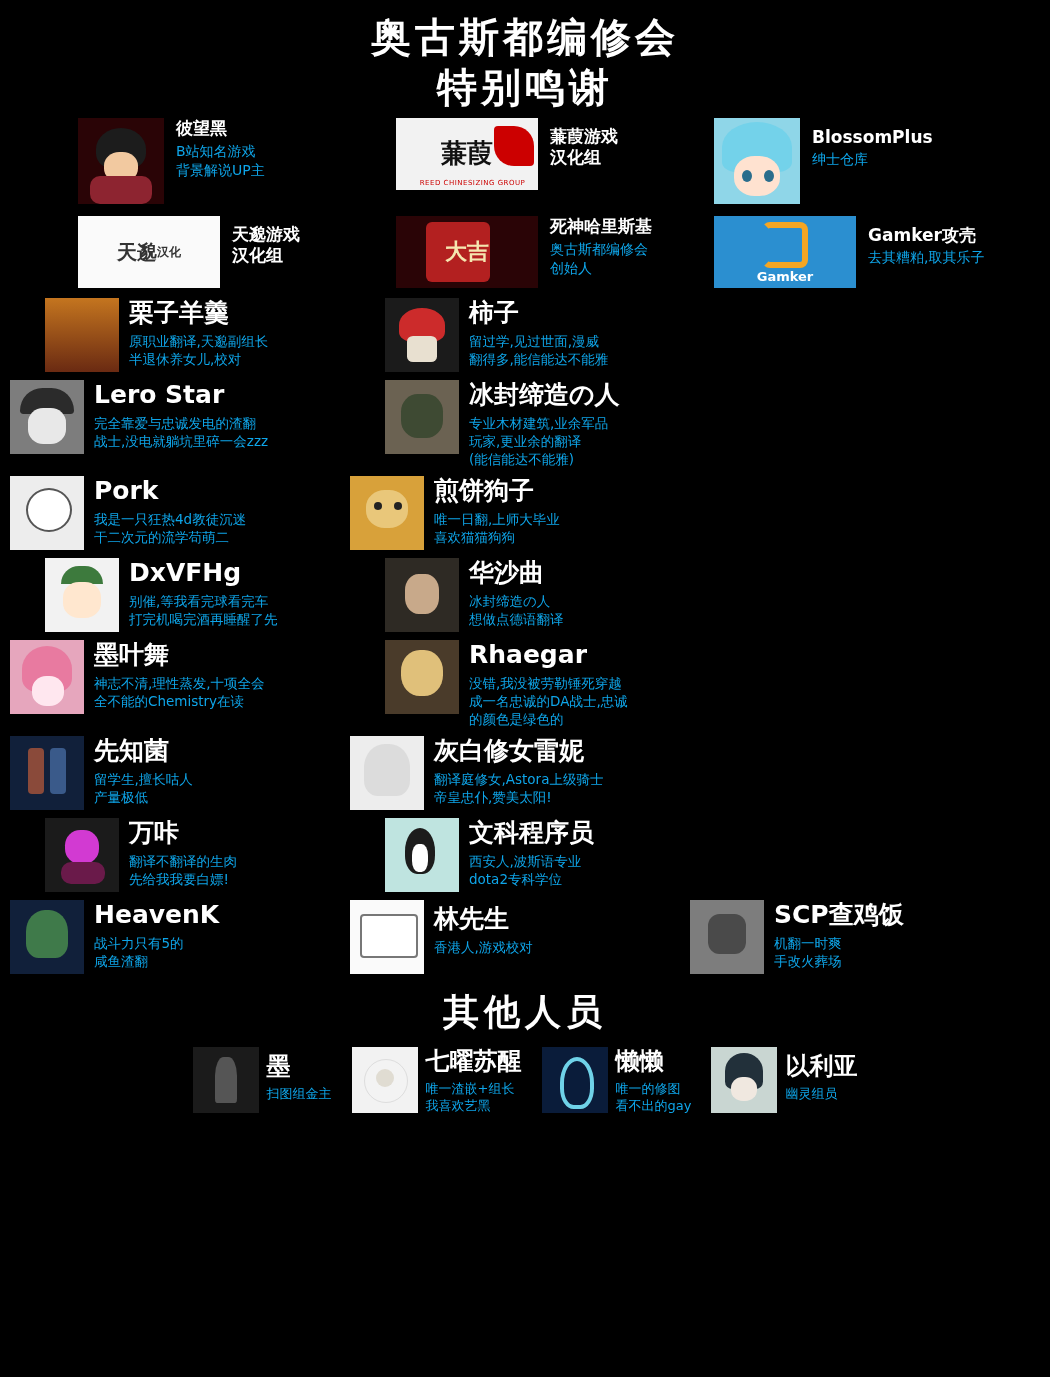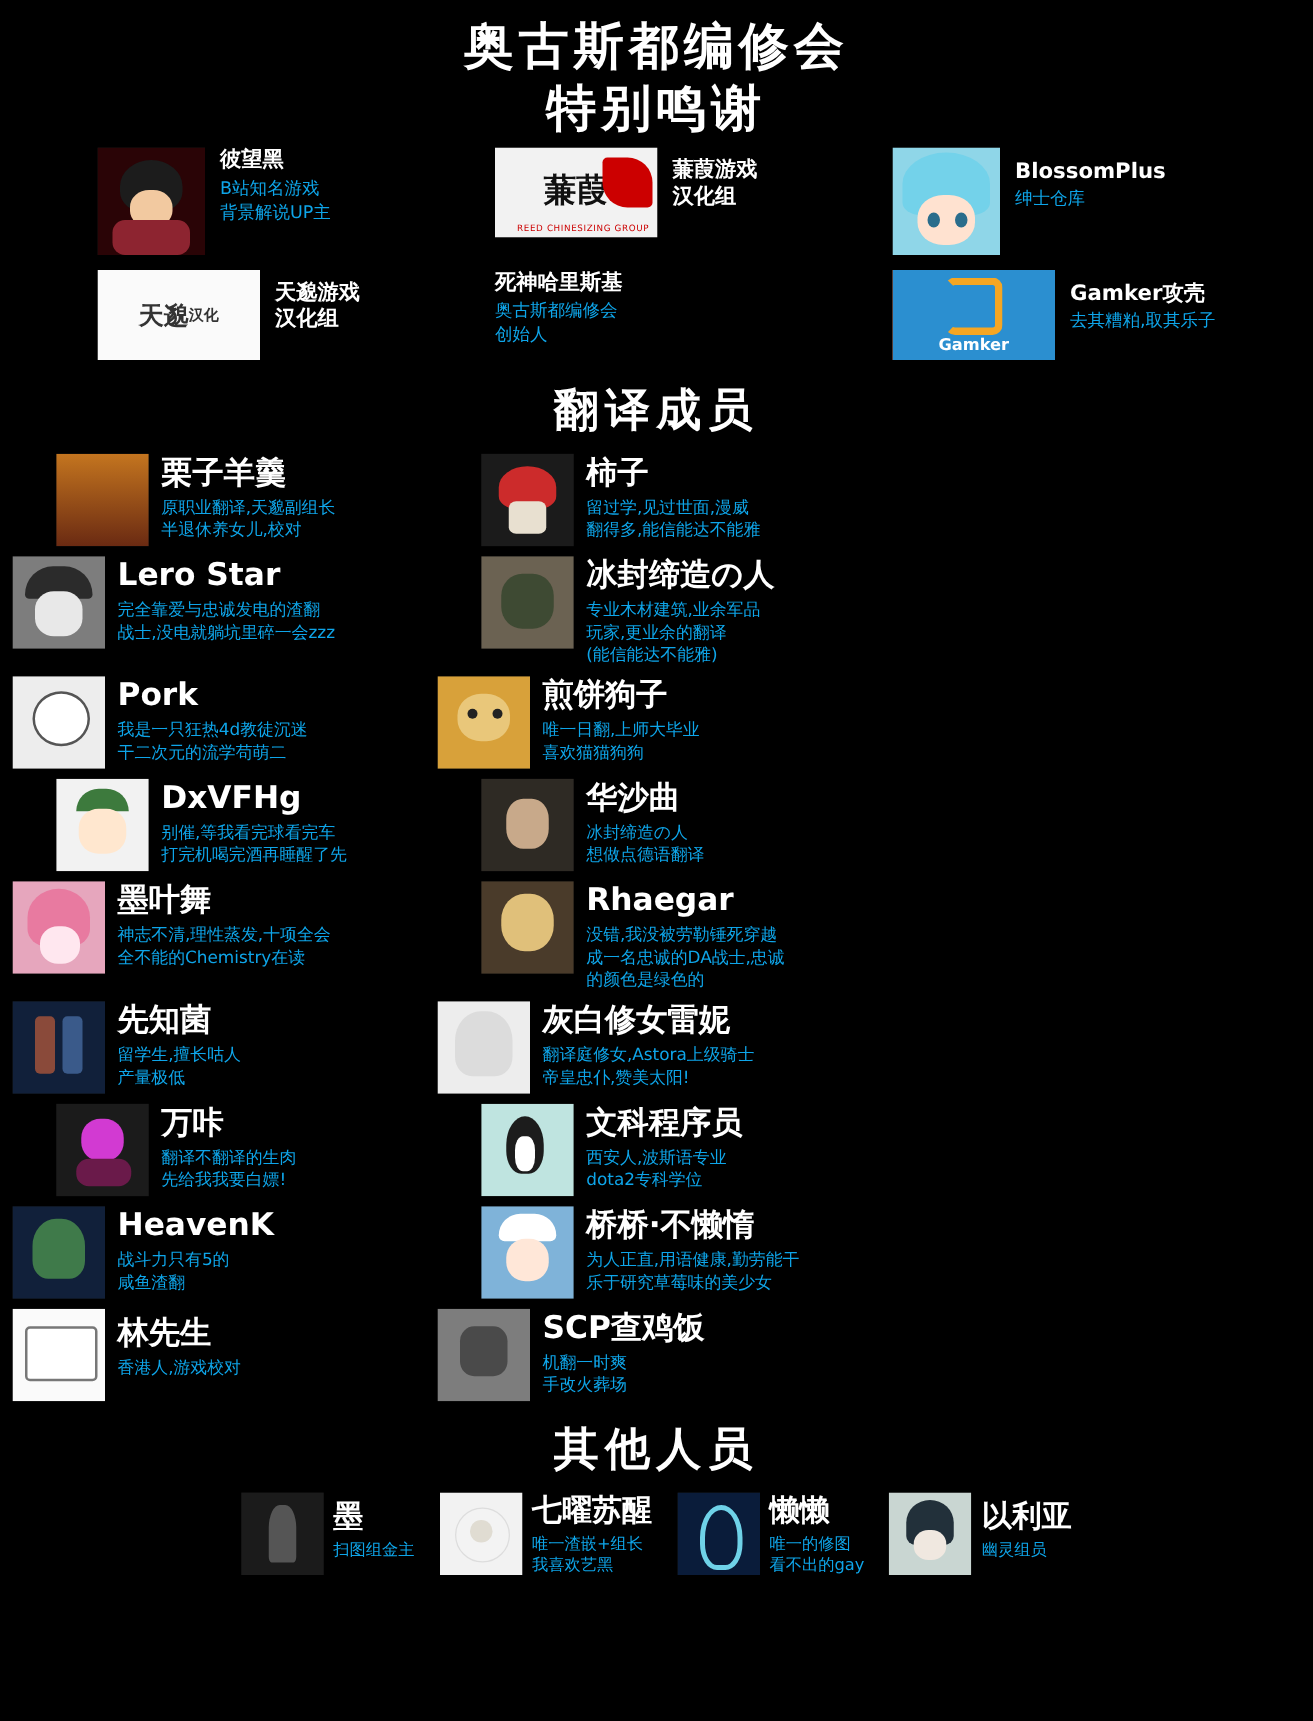--- a/index.html
+++ b/index.html
@@ -30,21 +30,21 @@
 
   
   .credits .cell{width:318px;padding:6px 4px 6px 8px;}
   .credits .cell.c0{margin-left:70px;}
   .thumb{
     flex:0 0 auto;background:#111;border:0;
     display:flex;align-items:center;justify-content:center;
     overflow:hidden;
   }
   .t-big{width:86px;height:86px;margin-right:12px;}
-  .t-wide{width:130px;height:72px;margin-right:12px;}
+  .t-wide{width:142px;height:72px;margin-right:12px;}
   .t-small{width:74px;height:74px;margin-right:10px;}
   .t-tiny{width:66px;height:66px;margin-right:8px;}
 
   .txt{display:flex;flex-direction:column;justify-content:center;min-height:60px;}
   .nm{font-size:17px;font-weight:bold;line-height:1.22;}
   .desc{font-size:14px;line-height:1.35;margin-top:3px;color:#0ea5e9;}
 
   
   .members{padding:0 0 0 0;}
   .members .cell{width:340px;padding:4px 6px 4px 10px;}
@@ -146,20 +146,26 @@
         </div>
       </div>
       <div class="txt">
         <div class="nm" style="white-space:pre-line">天邈游戏
 汉化组</div>
         <div class="desc" style="white-space:pre-line"></div>
       </div>
     </div>
 
     <div class="cell">
+      <div class="thumb t-wide">
+        <div class="art red">
+          <div class="blob" style="left:30px;top:6px;width:64px;height:60px;background:#b32020;border-radius:6px;"></div>
+          <div class="logo-text" style="color:#f5e6b0;font-size:22px;">大吉</div>
+        </div>
+      </div>
       <div class="txt">
         <div class="nm">死神哈里斯基</div>
         <div class="desc" style="white-space:pre-line">奥古斯都编修会
 创始人</div>
       </div>
     </div>
 
     <div class="cell">
       <div class="thumb t-wide gam">
         <div class="art" style="background:#2b8fd0;">
@@ -167,21 +173,20 @@
           <div class="logo-text">Gamker</div>
         </div>
       </div>
       <div class="txt">
         <div class="nm">Gamker攻壳</div>
         <div class="desc" style="white-space:pre-line">去其糟粕,取其乐子</div>
       </div>
     </div>
   </div>
 
-  <div class="section-title">翻译成员</div>
 
   <div class="grid grid-3 members">
 
     <div class="cell c0">
       <div class="thumb t-small">
           <div class="art fire"></div>
         </div>
       <div class="txt">
         <div class="nm">栗子羊羹</div>
         <div class="desc" style="white-space:pre-line">原职业翻译,天邈副组长
@@ -365,33 +370,20 @@
             <div class="blob" style="left:16px;top:10px;width:42px;height:48px;background:#3f7a4a;border-radius:45% 45% 30% 30%;"></div>
           </div>
       </div>
       <div class="txt">
         <div class="nm">HeavenK</div>
         <div class="desc" style="white-space:pre-line">战斗力只有5的
 咸鱼渣翻</div>
       </div>
     </div>
 
-    <div class="cell c0">
-      <div class="thumb t-small">
-        <div class="art" style="background:#7fb3d9;">
-            <div class="blob" style="left:14px;top:6px;width:46px;height:22px;background:#fff;border-radius:22px 22px 6px 6px;"></div>
-        <div class="blob" style="left:20px;top:26px;width:34px;height:34px;background:#ffe7d8;border-radius:45%;"></div>
-          </div>
-      </div>
-      <div class="txt">
-        <div class="nm">桥桥·不懒惰</div>
-        <div class="desc" style="white-space:pre-line">为人正直,用语健康,勤劳能干
-乐于研究草莓味的美少女</div>
-      </div>
-    </div>
     <div class="cell">
       <div class="thumb t-small">
         <div class="art line">
             <div class="blob" style="left:10px;top:14px;width:54px;height:40px;border:2px solid #777;border-radius:4px;background:#fff;"></div>
           </div>
       </div>
       <div class="txt">
         <div class="nm">林先生</div>
         <div class="desc" style="white-space:pre-line">香港人,游戏校对</div>
       </div>

